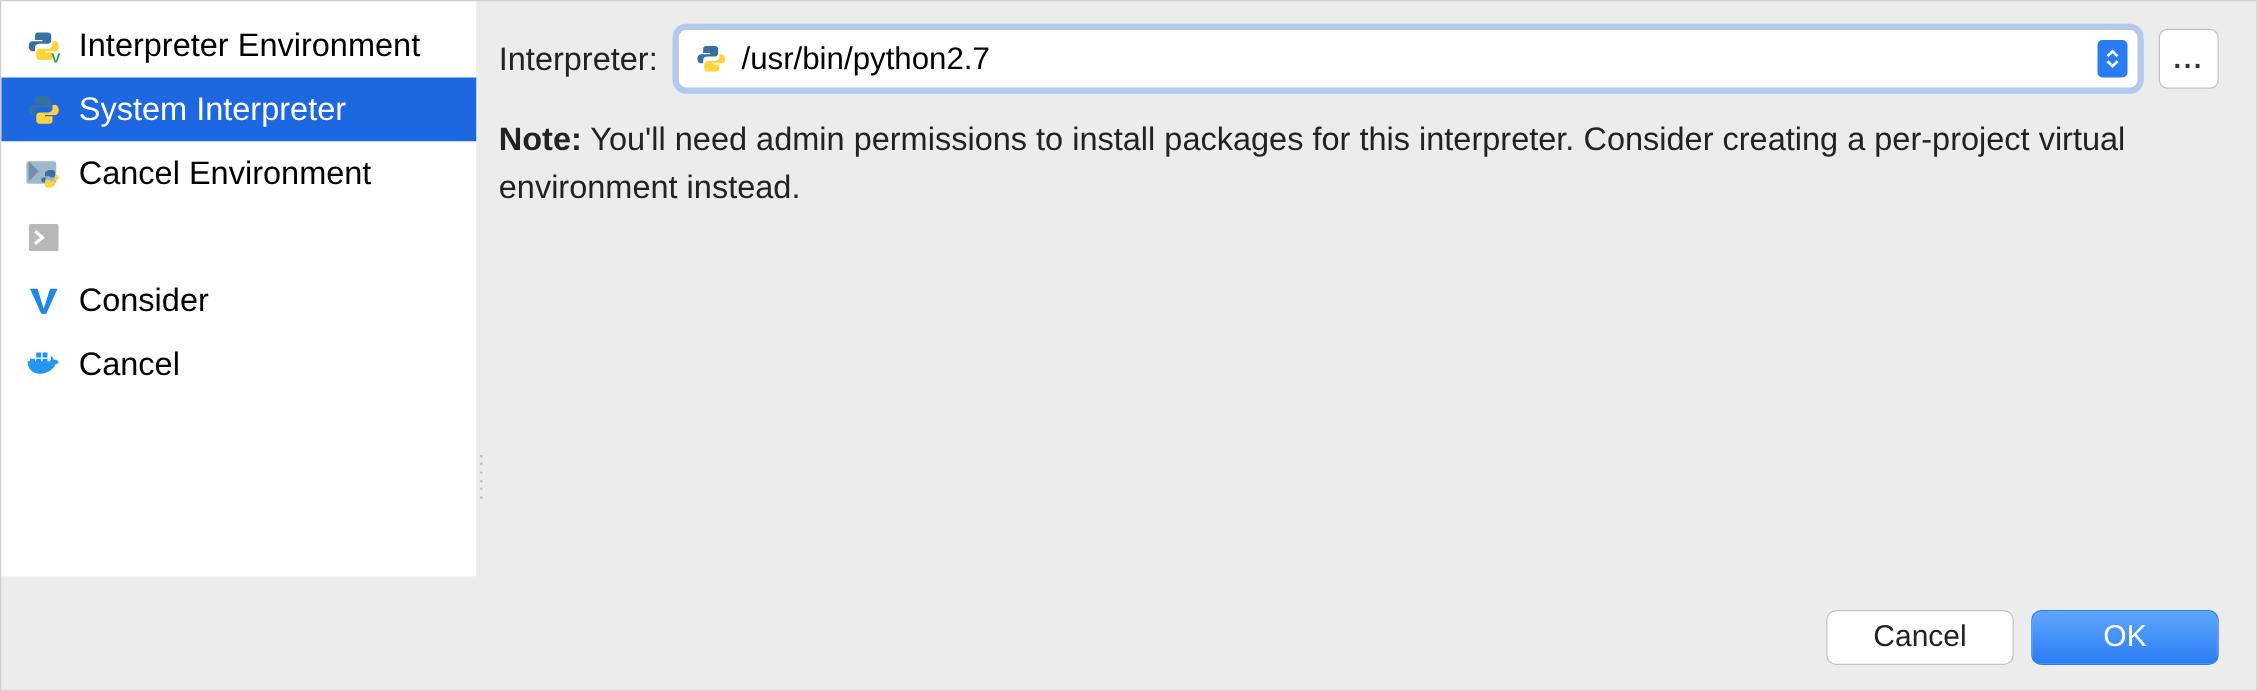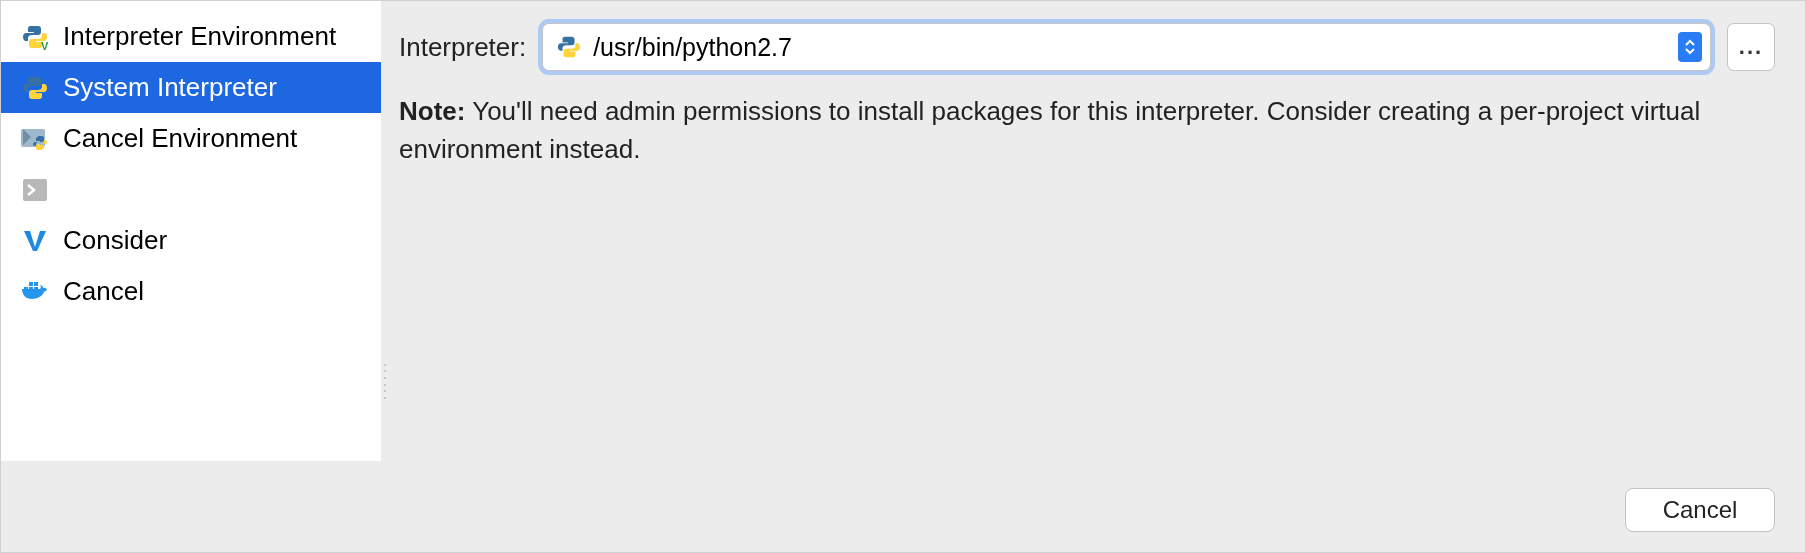--- a/index.html
+++ b/index.html
@@ -280,13 +280,16 @@
       <strong>Note:</strong>
       <span>You'll need admin permissions to install packages for this interpreter. Consider creating a per-project virtual environment instead.</span>
     </div>
   </div>
 </div>
 
 <div class="button-row">
   <div class="btn btn-cancel">
     <span>Cancel</span>
   </div>
+  <div class="btn btn-ok">
+    <span>OK</span>
+  </div>
 </div>
 
 </body></html>

